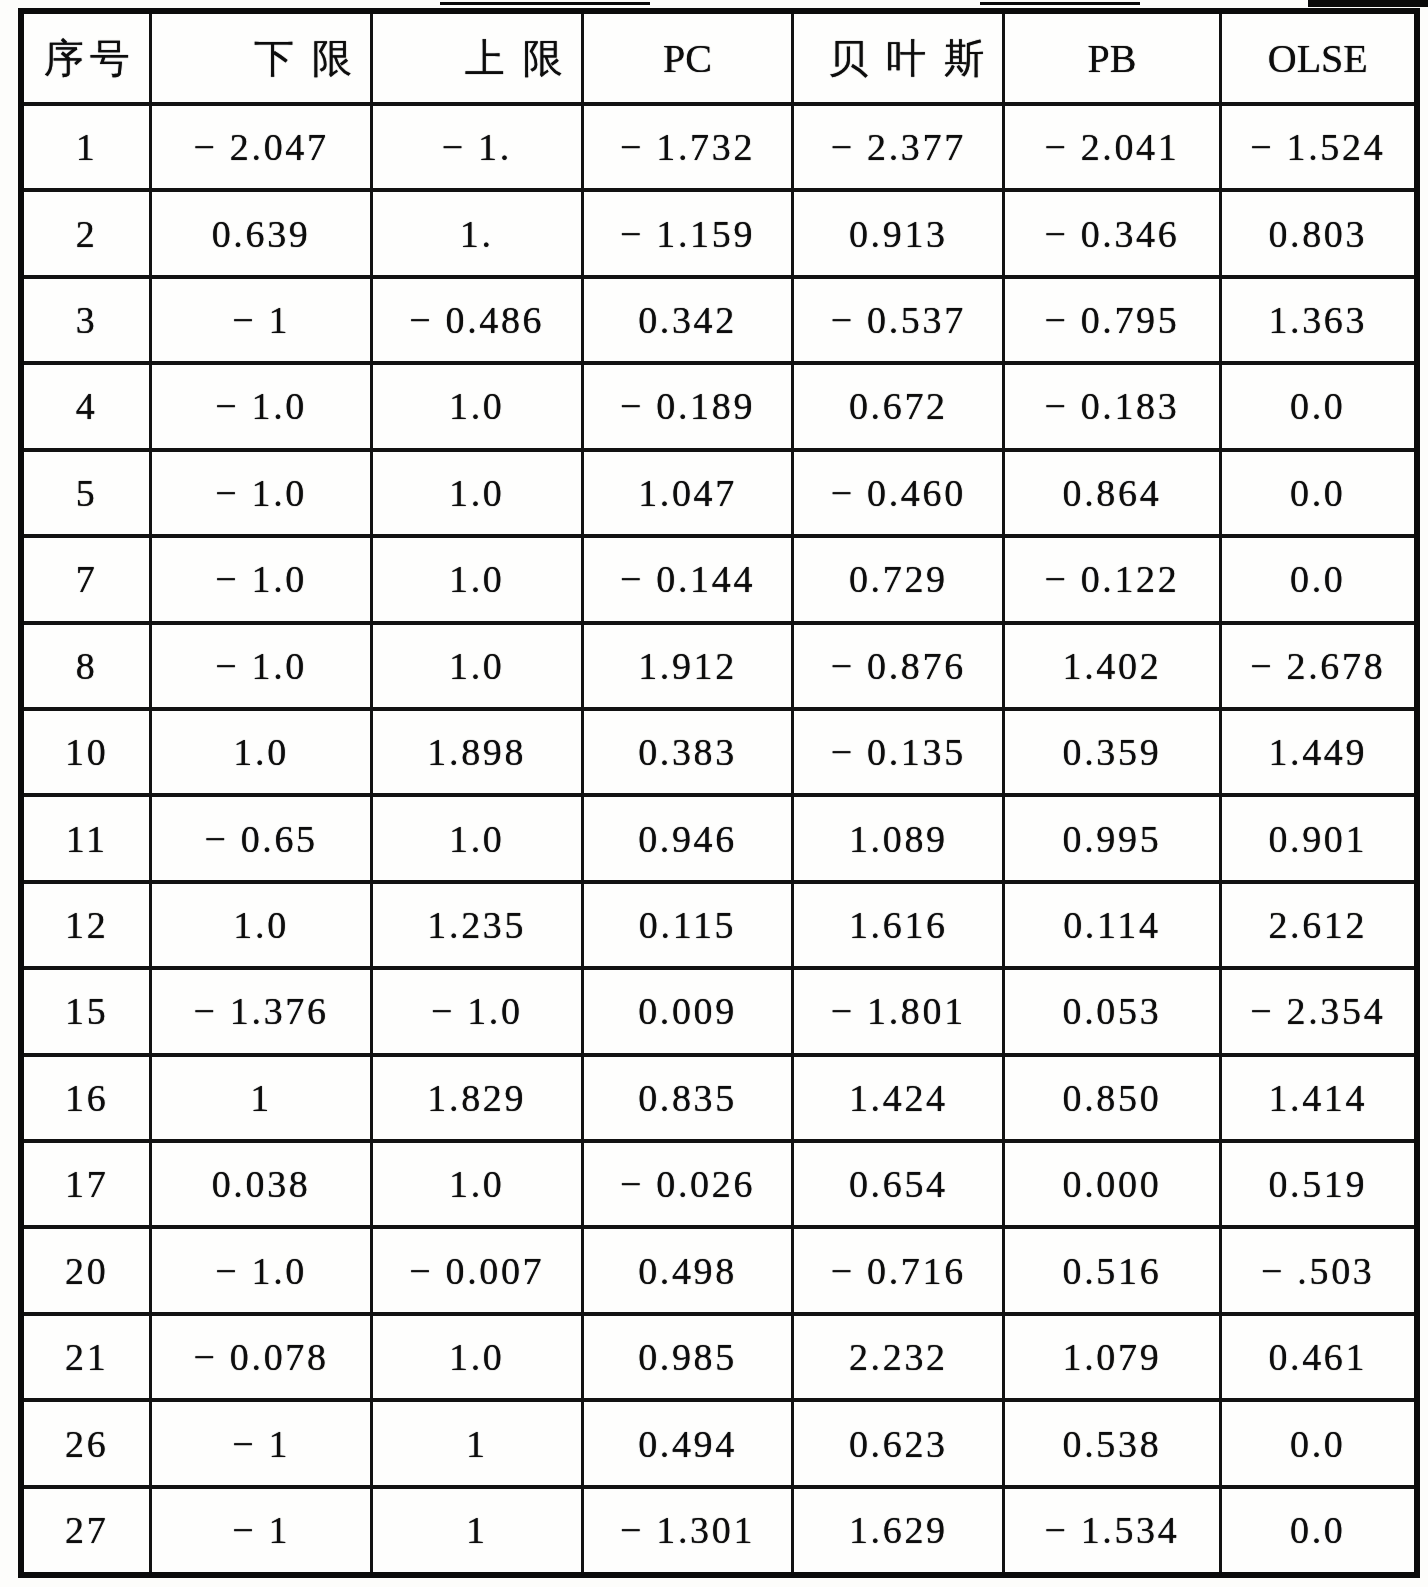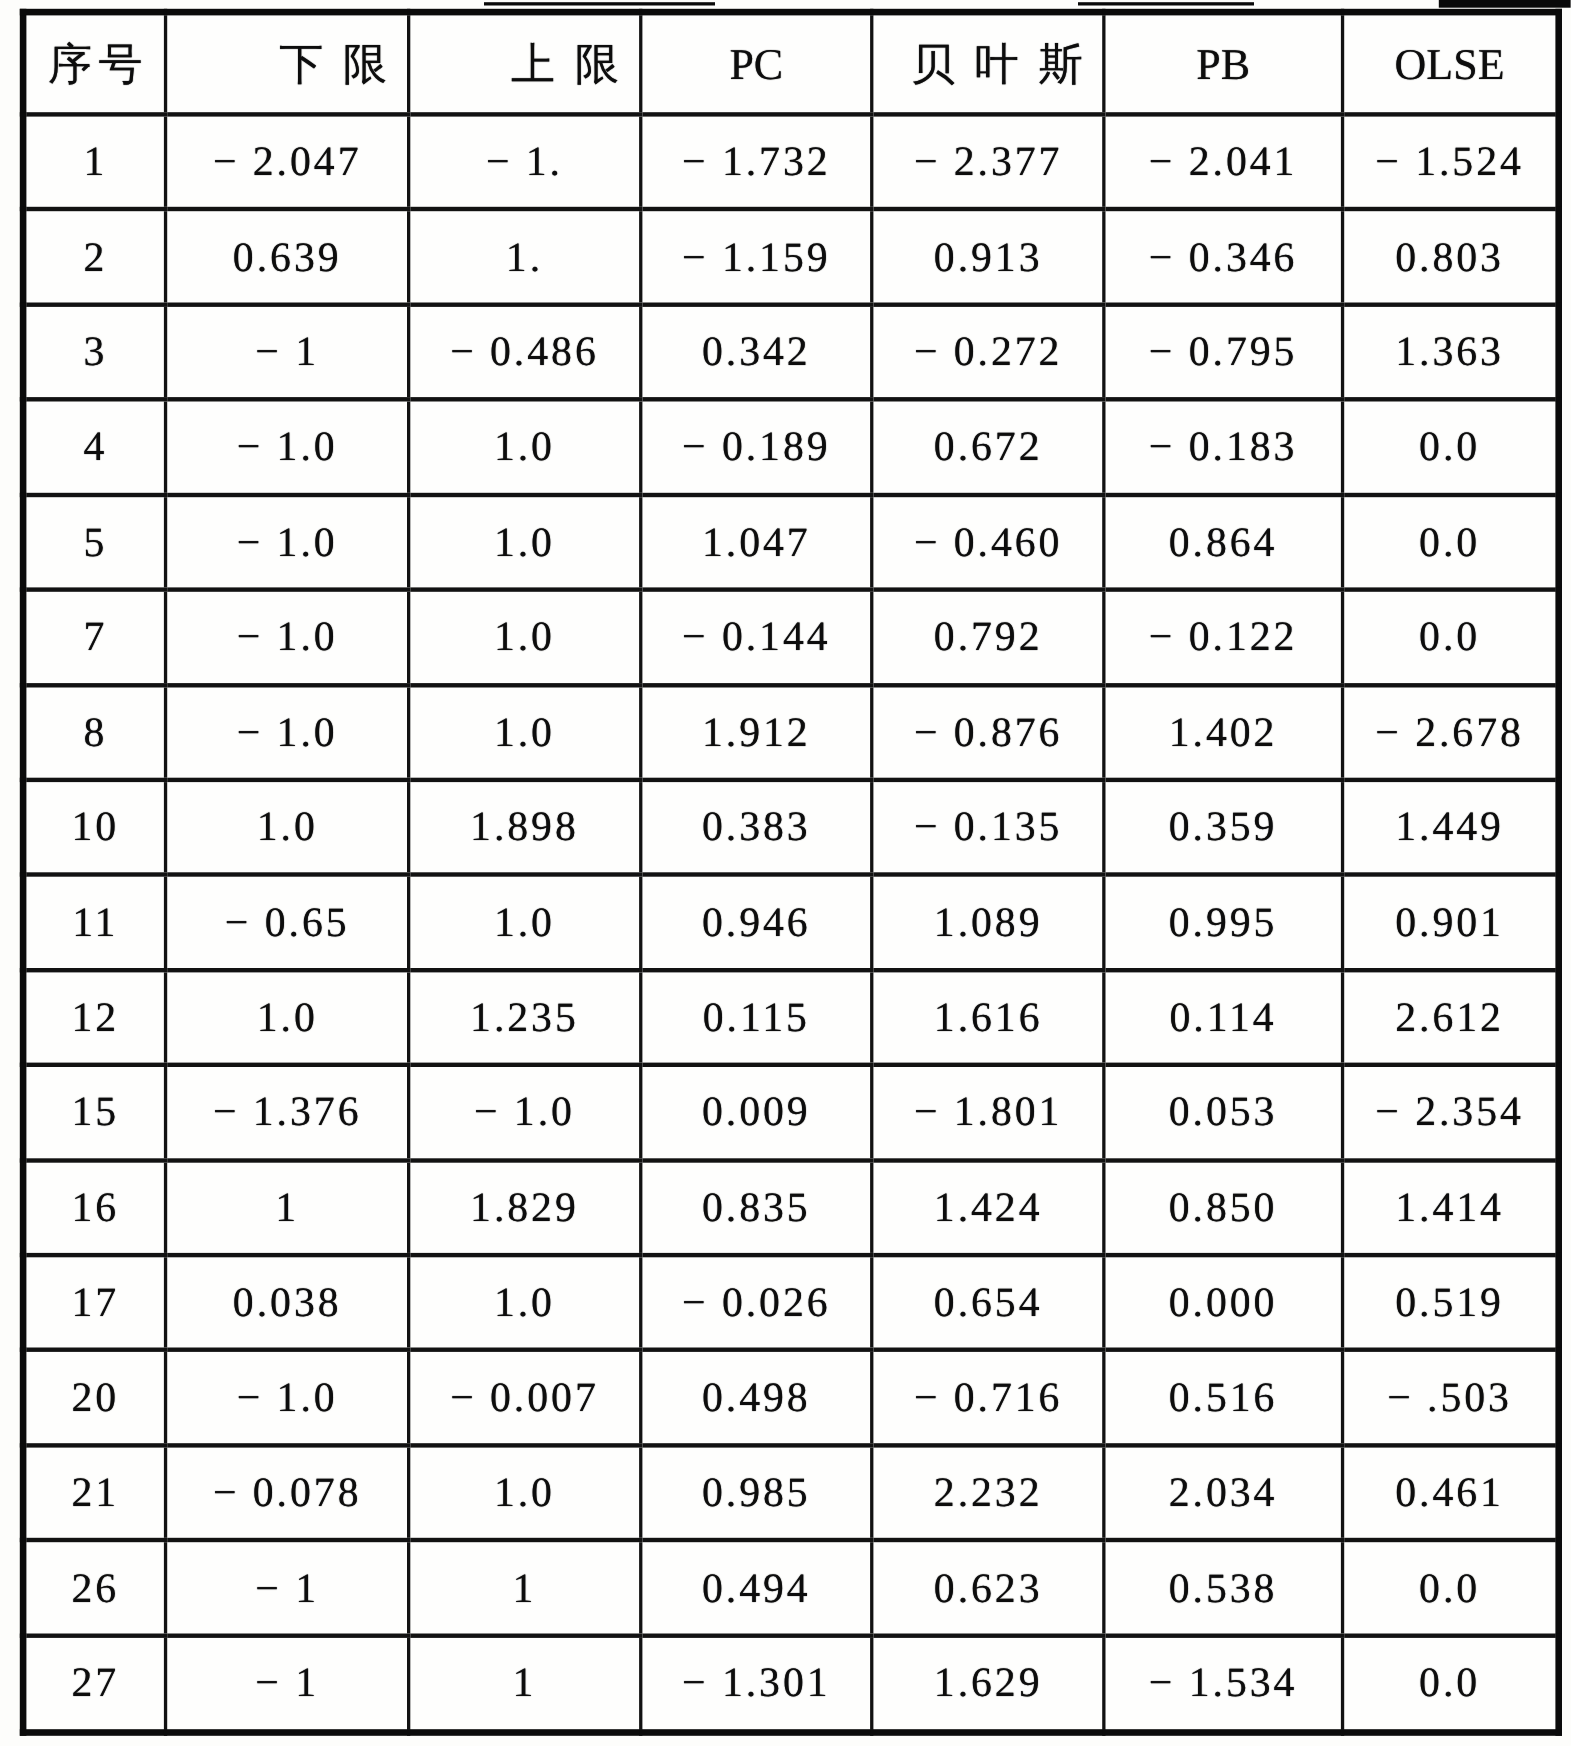--- a/index.html
+++ b/index.html
@@ -110,21 +110,21 @@
           <td>− 1.159</td>
           <td>0.913</td>
           <td>− 0.346</td>
           <td>0.803</td>
         </tr>
         <tr>
           <td>3</td>
           <td>− 1</td>
           <td>− 0.486</td>
           <td>0.342</td>
-          <td>− 0.272</td>
+          <td>− 0.537</td>
           <td>− 0.795</td>
           <td>1.363</td>
         </tr>
         <tr>
           <td>4</td>
           <td>− 1.0</td>
           <td>1.0</td>
           <td>− 0.189</td>
           <td>0.672</td>
           <td>− 0.183</td>
@@ -137,21 +137,21 @@
           <td>1.047</td>
           <td>− 0.460</td>
           <td>0.864</td>
           <td>0.0</td>
         </tr>
         <tr>
           <td>7</td>
           <td>− 1.0</td>
           <td>1.0</td>
           <td>− 0.144</td>
-          <td>0.792</td>
+          <td>0.729</td>
           <td>− 0.122</td>
           <td>0.0</td>
         </tr>
         <tr>
           <td>8</td>
           <td>− 1.0</td>
           <td>1.0</td>
           <td>1.912</td>
           <td>− 0.876</td>
           <td>1.402</td>
@@ -219,21 +219,21 @@
           <td>− 0.716</td>
           <td>0.516</td>
           <td>− .503</td>
         </tr>
         <tr>
           <td>21</td>
           <td>− 0.078</td>
           <td>1.0</td>
           <td>0.985</td>
           <td>2.232</td>
-          <td>2.034</td>
+          <td>1.079</td>
           <td>0.461</td>
         </tr>
         <tr>
           <td>26</td>
           <td>− 1</td>
           <td>1</td>
           <td>0.494</td>
           <td>0.623</td>
           <td>0.538</td>
           <td>0.0</td>

